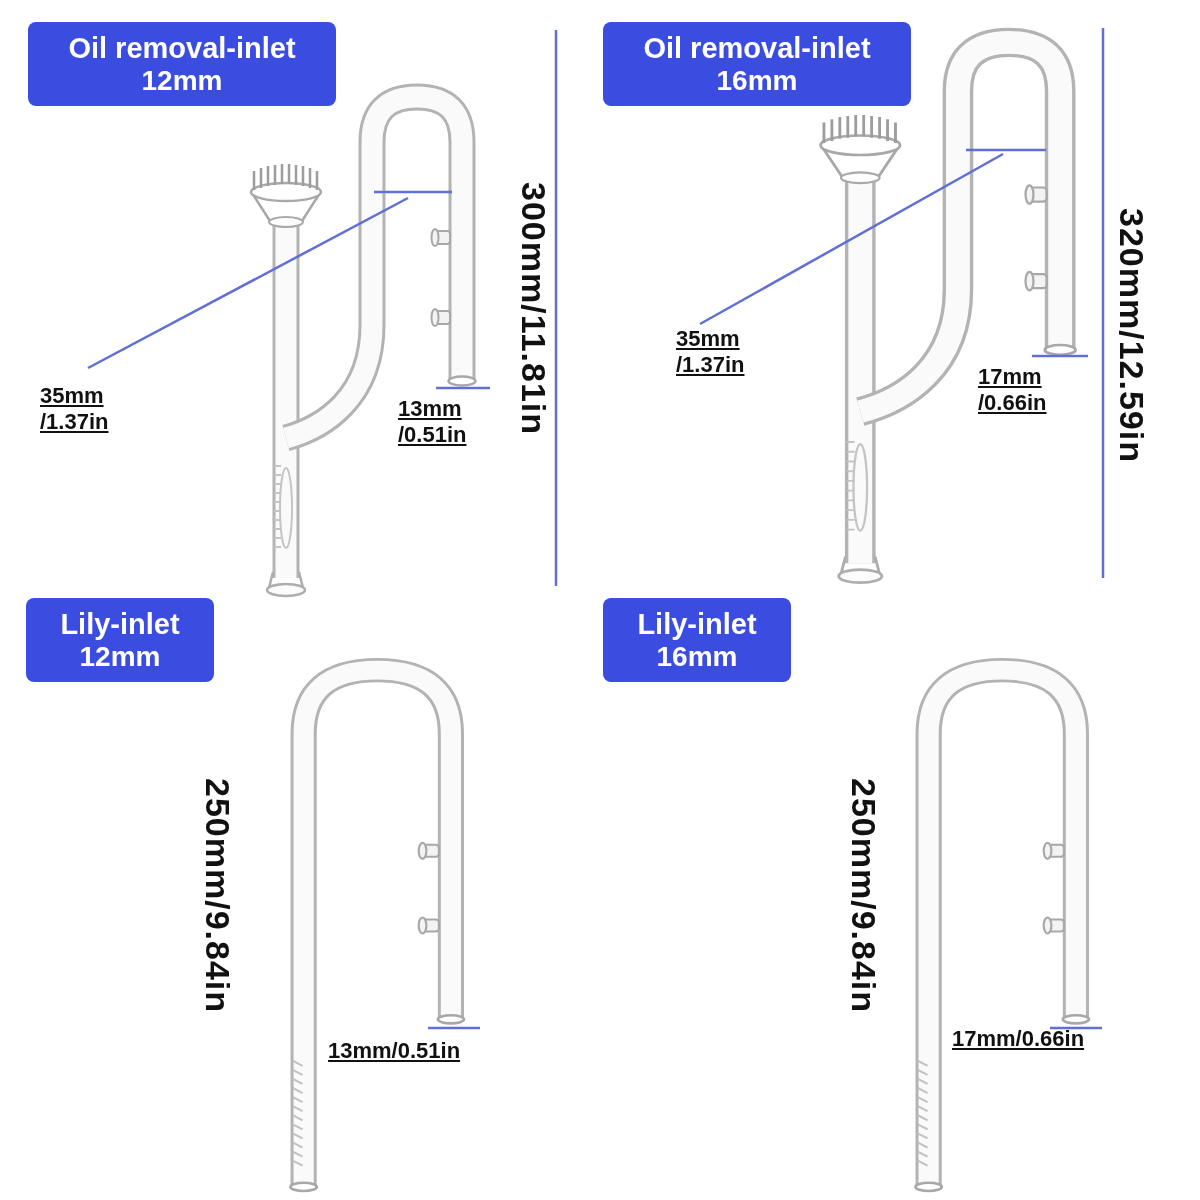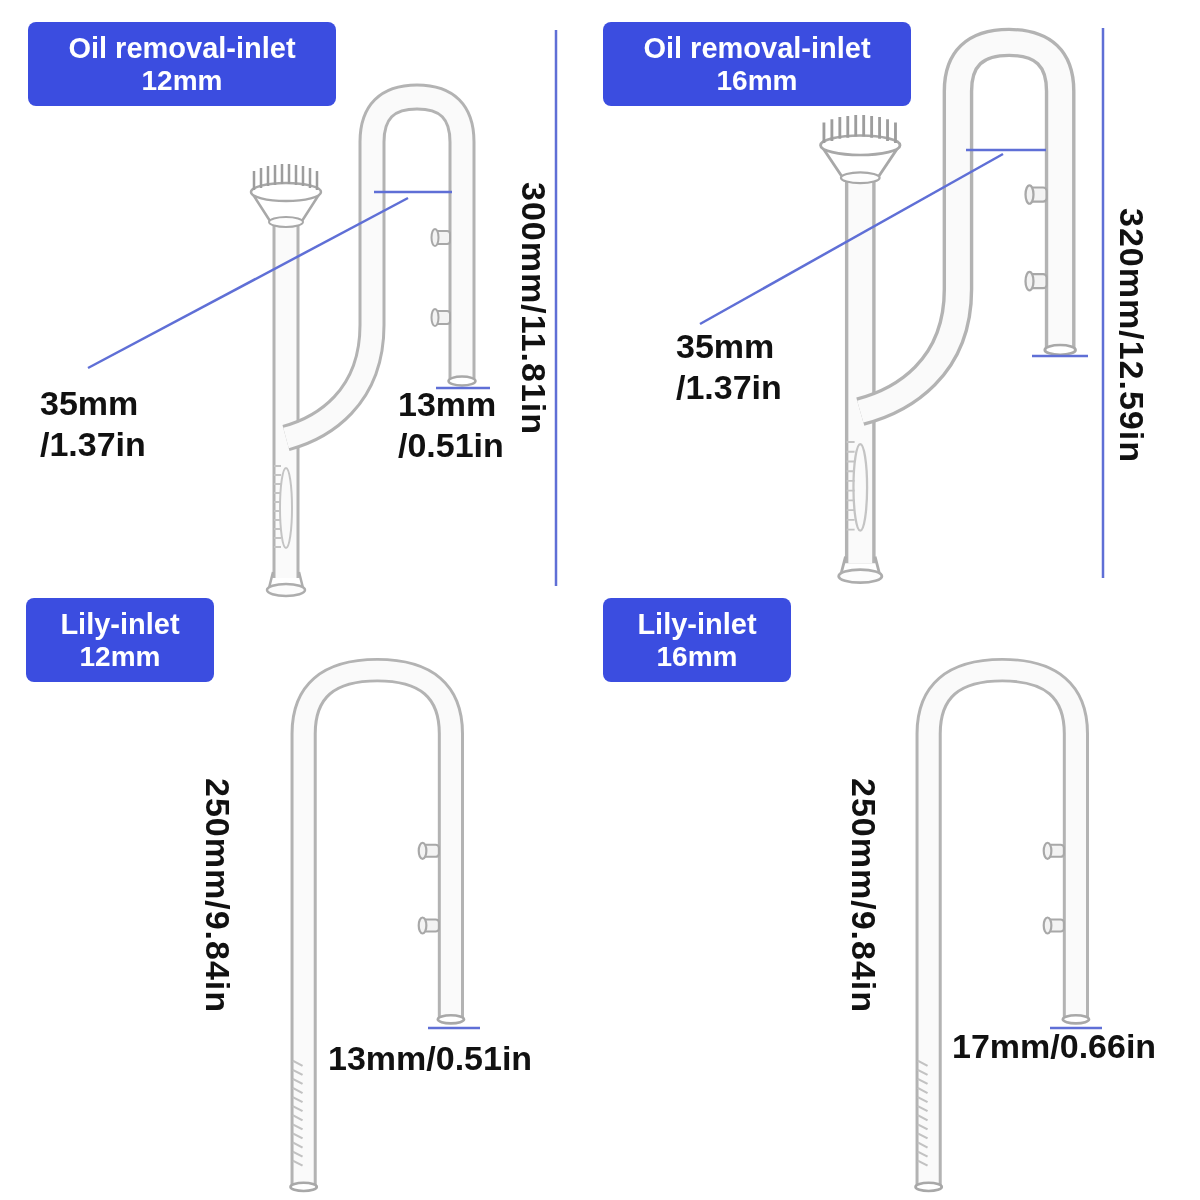--- a/index.html
+++ b/index.html
@@ -13,22 +13,22 @@
     font-family:"Liberation Sans",sans-serif;overflow:hidden;
   }
   .plabel{
     position:absolute;background:var(--label-bg);color:#ffffff;
     font-weight:bold;text-align:center;border-radius:8px;
     display:flex;flex-direction:column;justify-content:center;align-items:center;
   }
   .plabel .l1{font-size:29px;line-height:1.2;}
   .plabel .l2{font-size:28px;line-height:1.15;}
   .dim{
-    position:absolute;font-weight:bold;font-size:34px;color:var(--dim-text);
-    line-height:1.2;white-space:nowrap;
+    position:absolute;font-weight:bold;font-size:22px;color:var(--dim-text);
+    line-height:1.2;white-space:nowrap;text-decoration:underline;
   }
   .vdim{
     position:absolute;font-weight:bold;font-size:34px;color:var(--dim-text);
     writing-mode:vertical-rl;white-space:nowrap;letter-spacing:1px;
   }
   svg.pipe{position:absolute;z-index:1;}
   svg#dim-overlay{position:absolute;left:0;top:0;z-index:2;pointer-events:none;}
   .plabel,.dim,.vdim{z-index:3;}
   #dim-overlay line{stroke:var(--dim-line);stroke-width:2.5;}
 </style>
@@ -112,29 +112,33 @@
   </div>
   <div class="plabel" style="left:603px;top:598px;width:188px;height:84px">
     <span class="l1">Lily-inlet</span>
     <span class="l2">16mm</span>
   </div>
 
   <div class="dim" style="left:40px;top:383px">
     <div>35mm</div>
     <div>/1.37in</div>
   </div>
-  <div class="dim" style="left:398px;top:384px">
+  <div class="dim" style="left:398px;top:396px">
     <div>13mm</div>
     <div>/0.51in</div>
   </div>
   <div class="vdim" style="left:514px;top:182px">300mm/11.81in</div>
 
   <div class="dim" style="left:676px;top:326px">
     <div>35mm</div>
     <div>/1.37in</div>
+  </div>
+  <div class="dim" style="left:978px;top:364px">
+    <div>17mm</div>
+    <div>/0.66in</div>
   </div>
   <div class="vdim" style="left:1112px;top:208px">320mm/12.59in</div>
 
   <div class="vdim" style="left:198px;top:778px">250mm/9.84in</div>
   <div class="dim" style="left:328px;top:1038px">13mm/0.51in</div>
 
   <div class="vdim" style="left:844px;top:778px">250mm/9.84in</div>
   <div class="dim" style="left:952px;top:1026px">17mm/0.66in</div>
 
 </div>

